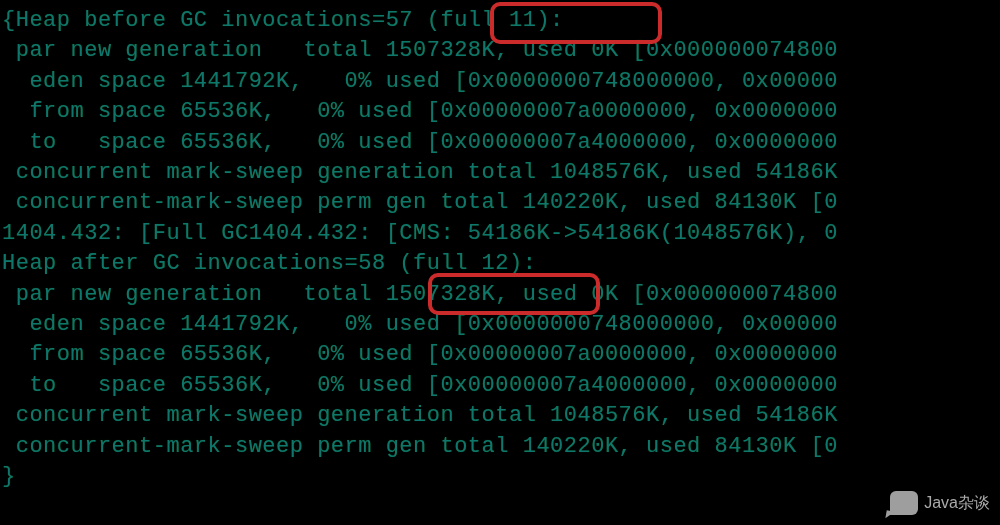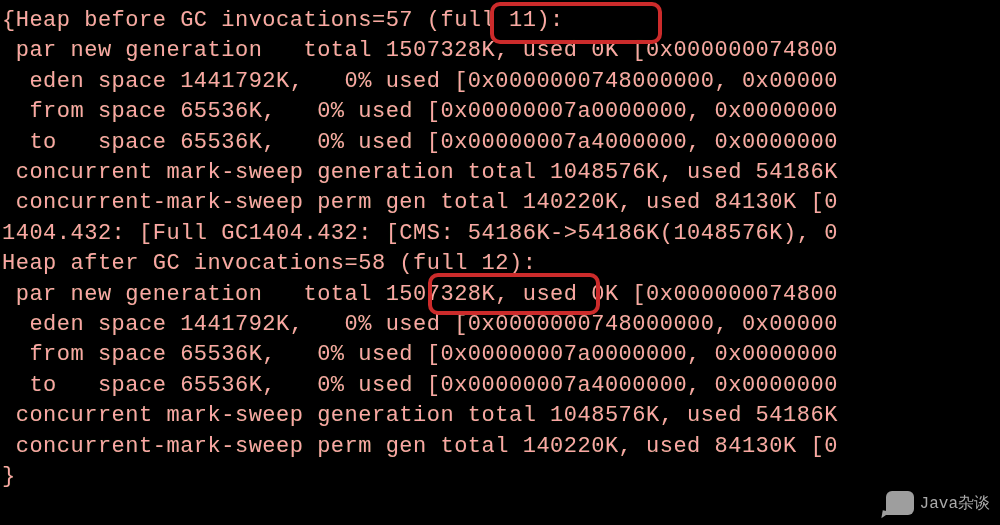--- a/index.html
+++ b/index.html
@@ -6,21 +6,21 @@
     margin: 0;
     padding: 0;
     background: #000;
     width: 1000px;
     height: 525px;
     overflow: hidden;
     position: relative;
     font-family: "Menlo", "Consolas", "Courier New", monospace;
   }
   .terminal {
-    color: #fca5a5;
+    color: #0f766e;
     font-size: 22px;
     line-height: 30.4px;
     letter-spacing: 0.5px;
     white-space: pre;
     padding: 6px 0 0 2px;
     font-weight: 500;
     text-shadow: 0 0 1px rgba(23,216,23,0.3);
   }
   .line { display: block; }
   .highlight-box {
@@ -51,21 +51,21 @@
     bottom: -4px;
     width: 0;
     height: 0;
     border-left: 0 solid transparent;
     border-right: 8px solid transparent;
     border-top: 8px solid #9e9e9e;
     transform: rotate(10deg);
   }
   .watermark .txt {
     color: #aaa;
-    font-family: Liberation Mono, monospace;
+    font-family: Liberation Sans, sans-serif;
     font-size: 16px;
   }
 </style>
 </head>
 <body>
 
 <div class="terminal" id="term"><span class="line">{Heap before GC invocations=57 (full 11):</span><span class="line"> par new generation   total 1507328K, used 0K [0x000000074800</span><span class="line">  eden space 1441792K,   0% used [0x0000000748000000, 0x00000</span><span class="line">  from space 65536K,   0% used [0x00000007a0000000, 0x0000000</span><span class="line">  to   space 65536K,   0% used [0x00000007a4000000, 0x0000000</span><span class="line"> concurrent mark-sweep generation total 1048576K, used 54186K</span><span class="line"> concurrent-mark-sweep perm gen total 140220K, used 84130K [0</span><span class="line">1404.432: [Full GC1404.432: [CMS: 54186K-&gt;54186K(1048576K), 0</span><span class="line">Heap after GC invocations=58 (full 12):</span><span class="line"> par new generation   total 1507328K, used 0K [0x000000074800</span><span class="line">  eden space 1441792K,   0% used [0x0000000748000000, 0x00000</span><span class="line">  from space 65536K,   0% used [0x00000007a0000000, 0x0000000</span><span class="line">  to   space 65536K,   0% used [0x00000007a4000000, 0x0000000</span><span class="line"> concurrent mark-sweep generation total 1048576K, used 54186K</span><span class="line"> concurrent-mark-sweep perm gen total 140220K, used 84130K [0</span><span class="line">}</span></div>
 
 <div id="hl-container">
     <div class="highlight-box" style="left: 490px; top: 2px; width: 172px; height: 42px;"></div>

